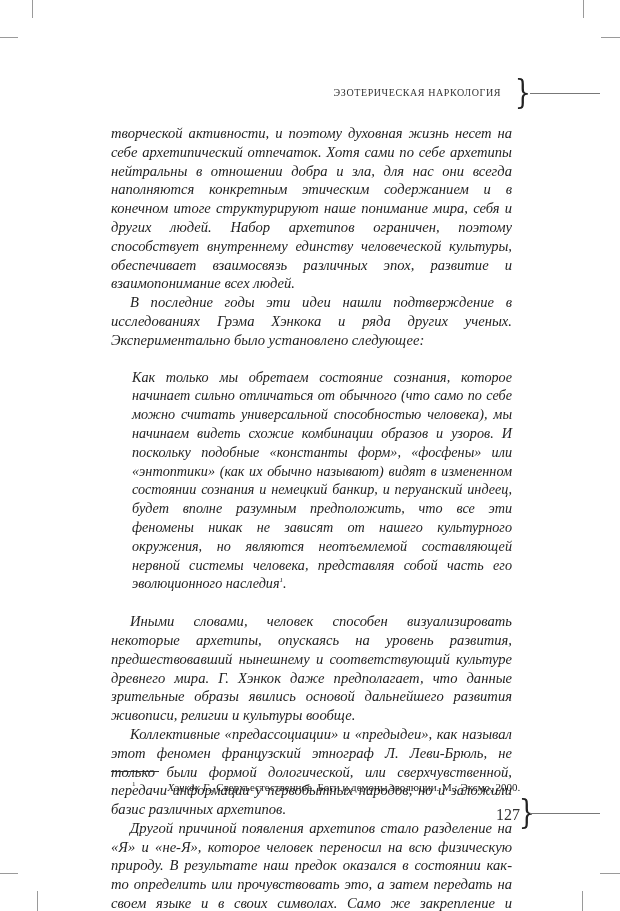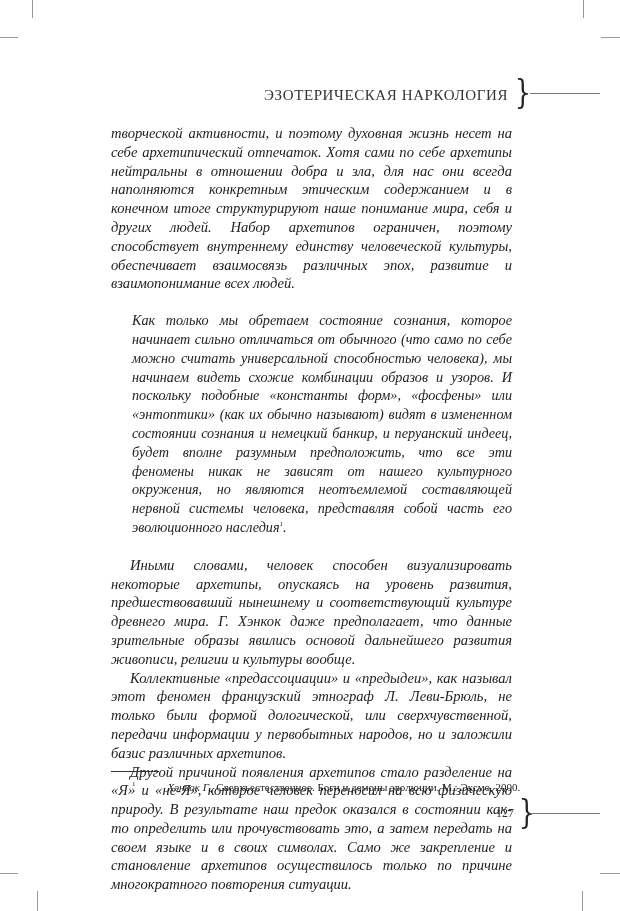--- a/index.html
+++ b/index.html
@@ -8,22 +8,22 @@
     font-family: "Liberation Serif", "DejaVu Serif", serif; color: #222;
   }
   .crop { position: absolute; background: #9a9a9a; }
   .crop.v { width: 1px; height: 18px; }
   .crop.h { height: 1px; width: 18px; }
 
   .running-head {
     position: absolute; top: 80px; left: 300px; width: 300px; height: 26px;
   }
   .running-head .title {
-    position: absolute; right: 92px; top: 7px;
-    font-size: 15px; letter-spacing: 0.6px; color: #333; white-space: nowrap;
+    position: absolute; right: 99px; top: 7px;
+    font-size: 10px; letter-spacing: 0.6px; color: #333; white-space: nowrap;
   }
   .brace {
     position: absolute; font-size: 34px; line-height: 26px; color: #222;
     font-family: "DejaVu Serif", serif; transform: scaleX(0.75);
   }
   .rule { position: absolute; height: 1px; background: #777; }
 
   .text-block {
     position: absolute; left: 111px; top: 124px; width: 401px;
     font-size: 14.6px; line-height: 18.8px; text-align: justify;
@@ -37,21 +37,21 @@
 
   .fn-rule { position: absolute; left: 111px; top: 771px; width: 48px; height: 1px; background: #333; }
   .footnote {
     position: absolute; left: 132px; top: 777px; width: 390px;
     font-size: 11px; line-height: 14px; color: #222;
   }
   .footnote .num { font-size: 7px; vertical-align: super; margin-right: 8px; }
   .footnote .author { font-style: italic; margin-left: 24px; }
 
   .folio { position: absolute; left: 490px; top: 800px; width: 120px; height: 26px; }
-  .folio .num { position: absolute; left: 6px; top: 6px; font-size: 12px; color: #333; }
+  .folio .num { position: absolute; left: 6px; top: 6px; font-size: 16px; color: #333; }
 </style>
 </head>
 <body>
 
 <div class="crop v" style="left:32px; top:0;"></div>
 <div class="crop h" style="left:0; top:37px;"></div>
 <div class="crop v" style="left:583px; top:0;"></div>
 <div class="crop h" style="left:601px; top:37px; width:19px;"></div>
 <div class="crop h" style="left:0; top:873px;"></div>
 <div class="crop v" style="left:37px; top:891px; height:20px;"></div>
@@ -59,20 +59,21 @@
 <div class="crop v" style="left:582px; top:891px; height:20px;"></div>
 
 <div class="running-head">
   <span class="title">ЭЗОТЕРИЧЕСКАЯ НАРКОЛОГИЯ</span>
   <span class="brace" style="left:212px; top:-2px;">}</span>
   <div class="rule" style="left:230px; top:13px; width:70px;"></div>
 </div>
 
 <div class="text-block">
   <p>творческой активности, и поэтому духовная жизнь несет на себе ар­хетипический отпечаток. Хотя сами по себе архетипы нейтральны в отношении добра и зла, для нас они всегда наполняются конкретным этическим содержанием и в конечном итоге структурируют наше понимание мира, себя и других людей. Набор архетипов ограничен, поэтому способствует внутреннему единству человеческой культуры, обеспечивает взаимосвязь различных эпох, развитие и взаимопони­мание всех людей.</p>
+  <p class="indent">В последние годы эти идеи нашли подтверждение в исследова­ниях Грэма Хэнкока и ряда других ученых. Экспериментально было установлено следующее:</p>
   <p class="quote"><span>Как только мы обретаем состояние сознания, которое начинает сильно отличаться от обычного (что само по себе можно считать универсальной способностью человека), мы начинаем видеть схожие комбинации образов и узоров. И поскольку подобные «константы форм», «фосфены» или «энтоптики» (как их обычно называют) видят в измененном состоянии сознания и немецкий банкир, и перу­анский индеец, будет вполне разумным предположить, что все эти феномены никак не зависят от нашего культурного окружения, но являются неотъемлемой составляющей нервной системы человека, представляя собой часть его эволюционного наследия</span><sup>1</sup><span>.</span></p>
   <p class="indent">Иными словами, человек способен визуализировать некоторые архетипы, опускаясь на уровень развития, предшествовавший ны­нешнему и соответствующий культуре древнего мира. Г. Хэнкок даже предполагает, что данные зрительные образы явились основой даль­нейшего развития живописи, религии и культуры вообще.</p>
   <p class="indent">Коллективные «предассоциации» и «предыдеи», как называл этот феномен французский этнограф Л. Леви-Брюль, не только были формой дологической, или сверхчувственной, передачи ин­формации у первобытных народов, но и заложили базис различ­ных архетипов.</p>
   <p class="indent">Другой причиной появления архетипов стало разделение на «Я» и «не-Я», которое человек переносил на всю физическую природу. В результате наш предок оказался в состоянии как-то определить или прочувствовать это, а затем передать на своем языке и в своих сим­волах. Само же закрепление и становление архетипов осуществилось только по причине многократного повторения ситуации.</p>
 </div>
 
 <div class="fn-rule"></div>
 <div class="footnote">
   <span class="num">1</span><span class="author">Хэнкок Г.,</span><span> Сверхъестественное. Боги и демоны эволюции. М.: Эксмо, 2000.</span>
 </div>

